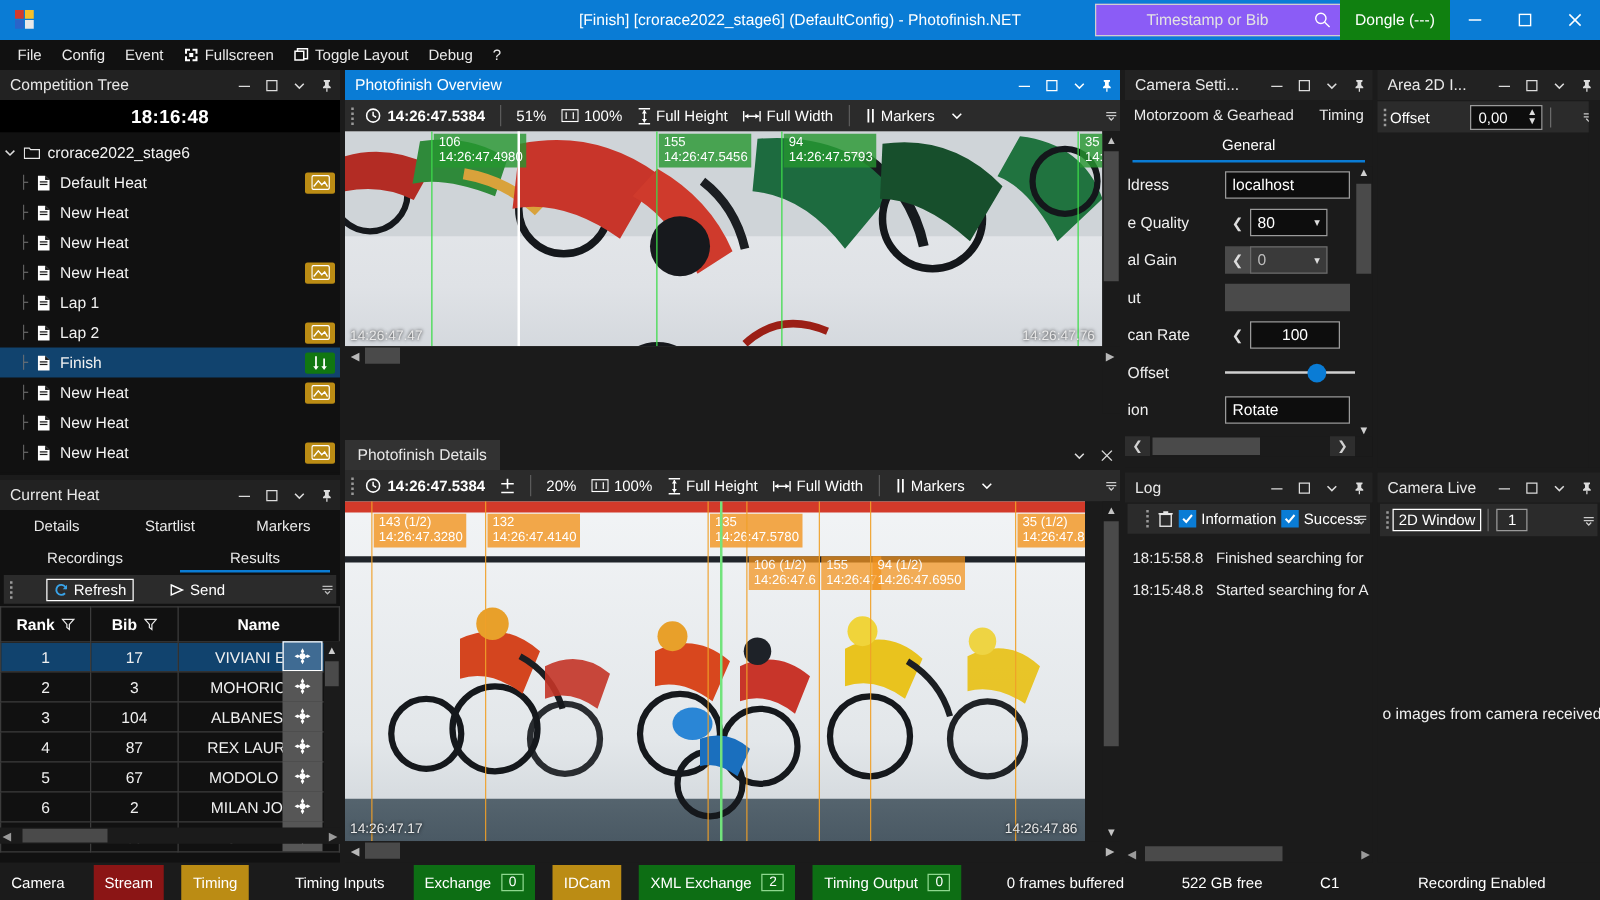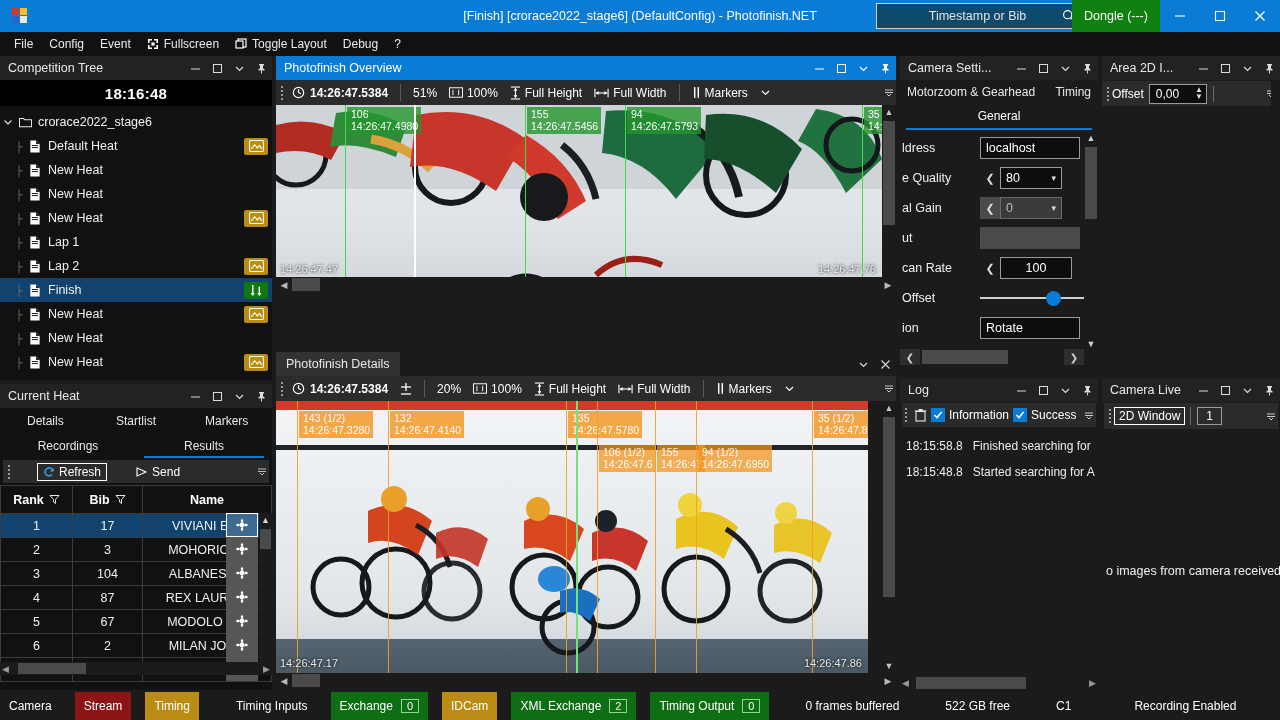--- a/index.html
+++ b/index.html
@@ -22,22 +22,22 @@
   .logo-glyph i:nth-child(1){ left:0; top:0; width:7px;height:7px; background:#d23a2c;}
   .logo-glyph i:nth-child(2){ left:8px; top:0; width:7px;height:7px; background:#f5c02a;}
   .logo-glyph i:nth-child(3){ left:0; top:8px; width:7px;height:7px; background:#2a64c8;}
   .logo-glyph i:nth-child(4){ left:8px; top:8px; width:7px;height:7px; background:#e8e8e8;}
   .title-text{
     position:absolute; left:0; right:0; top:0; height:32px; line-height:32px;
     text-align:center; color:#fff; font-size:12.5px; pointer-events:none;
   }
   .search-box{
     position:absolute; right:206px; top:3px; width:198px; height:26px;
-    background:#0c4a6e; border:1px solid #cfcfcf; display:flex; align-items:center;
-    padding:0 20px; z-index:4;
+    background:#8b5cf6; border:1px solid #cfcfcf; display:flex; align-items:center;
+    padding:0 8px; z-index:4;
   }
   .search-box input{
     flex:1; background:transparent; border:none; outline:none;
     color:#fff; font-size:12.5px; font-family:"Liberation Sans",sans-serif;
     text-align:center;
   }
   .search-box input::placeholder{ color:#e3e3e3; opacity:1; }
   .search-ic{ width:14px;height:14px; flex:0 0 14px; margin-left:4px;}
   .dongle{
     position:absolute; right:120px; top:0; width:88px; height:32px;
@@ -217,28 +217,28 @@
   .cs-hthumb{ position:absolute; left:22px; width:86px; height:14px; background:#4a4a4a;}
   .cs-hbtn{ width:20px;height:16px; display:flex;align-items:center;justify-content:center;
     color:#d2d2d2; font-size:10px; background:#2e2e2e; z-index:2;}
 
   #area2d{ left:1102px; top:56px; width:178px; height:318px; background:#1b1b1b;}
   .a2-toolbar{ height:25px; background:#2b2b2b; display:flex; align-items:center;
     padding-left:2px; position:relative; margin-top:1px;}
   .a2-lbl{ color:#fff; font-size:12px; padding-right:5px;}
   .spin-input{
     width:58px; height:20px; border:1px solid #9a9a9a; background:#0d0d0d; color:#fff;
-    display:flex; align-items:center; font-size:12px; padding-left:6px; position:relative;
+    display:flex; align-items:center; font-size:12px; padding-left:6px; position:relative;margin-left:27px;
   }
   .spin-arrows{ position:absolute; right:3px; top:1px; display:flex; flex-direction:column;
     line-height:7px; font-size:8px; color:#ddd;}
 
   #log{ left:900px; top:378px; width:198px; height:312px; background:#1b1b1b;}
   .log-toolbar{ height:24px; background:#2b2b2b; display:flex; align-items:center;
-    padding-left:0; gap:4px; position:relative; margin:1px 2px 0 2px;}
+    padding-left:12px; gap:4px; position:relative; margin:1px 2px 0 2px;}
   .cbox{ width:14px;height:14px;background:#0a7cd5; display:flex;align-items:center;justify-content:center;}
   .log-it{ color:#fff; font-size:12px; white-space:nowrap;}
   .log-list{ padding:6px 2px 0 6px;}
   .log-row{ display:flex; gap:10px; height:26px; align-items:center; font-size:12px; color:#ededed;
     white-space:nowrap; overflow:hidden;}
   .log-time{ flex:0 0 auto; }
   .log-hscroll{ position:absolute; left:0; right:0; bottom:0; height:14px; background:#1b1b1b;
     display:flex; align-items:center; justify-content:space-between; padding:0 2px;}
   .log-hthumb{ position:absolute; left:16px; width:110px; height:12px; background:#4a4a4a;}
 

